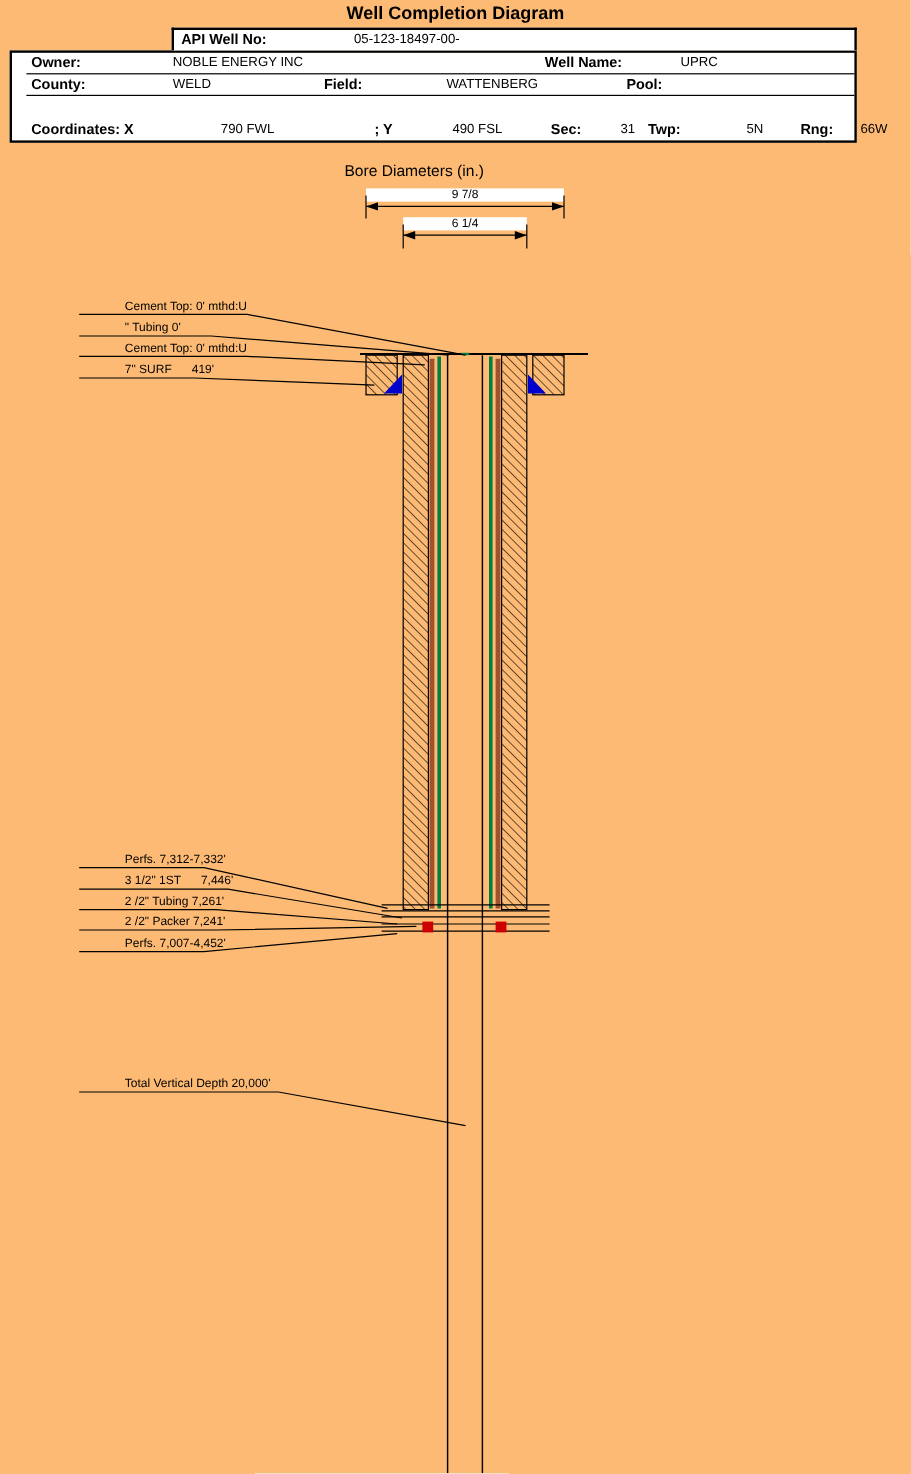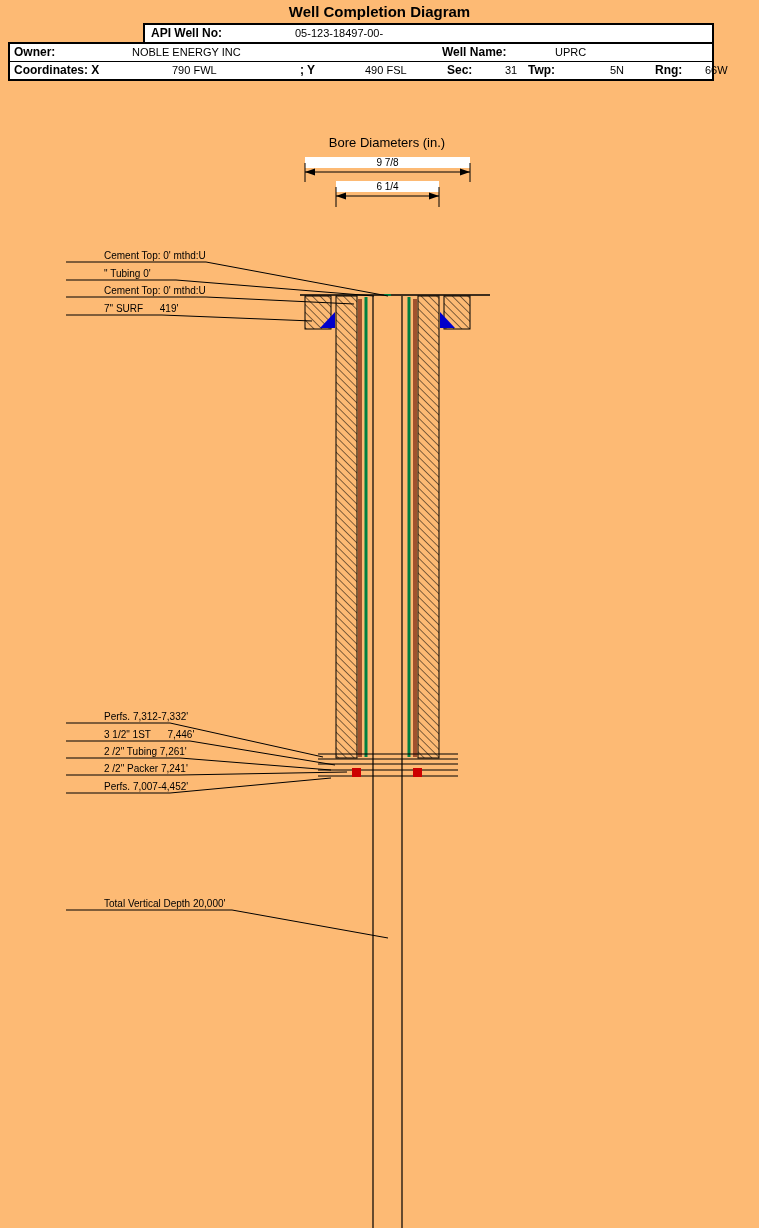--- a/index.html
+++ b/index.html
@@ -3,28 +3,28 @@
 <meta charset="utf-8">
 <style>
   html,body{margin:0;padding:0;background:#fff;}
   #page{position:relative;width:759px;height:1228px;background:#fdba74;overflow:hidden;
         font-family:"Liberation Sans",sans-serif;color:#000;}
   #title{position:absolute;top:3px;left:0;width:100%;text-align:center;
          font-size:15px;font-weight:bold;}
   
   #hdr-table{position:absolute;top:23px;left:8px;width:706px;}
   .api-row{position:relative;height:17px;margin-left:135px;border:2px solid #000;border-bottom:none;background:#fff;}
-  .tbl-body{border:2px solid #000;background:#fff;}
+  .tbl-body{border:2px solid #000;background:#fff;padding-left:12px;}
   .tbl-row{position:relative;height:17px;border-bottom:1px solid #000;}
-  .tbl-row:last-child{border-bottom:none;}
+  .tbl-row:last-child{border-bottom:none;margin-top:20px;}
   .cell{position:absolute;top:1px;white-space:pre;line-height:14px;}
   .lab{font-weight:bold;font-size:12px;}
   .val{font-size:11px;}
   #note{position:absolute;top:103px;left:0;width:100%;text-align:center;font-size:9px;}
-  #bore-heading{position:absolute;top:135px;left:287px;width:200px;text-align:center;font-size:13px;}
+  #bore-heading{position:absolute;top:135px;left:287px;width:200px;font-size:13px;}
   .dim-label{position:absolute;text-align:center;font-size:10px;background:#fff;}
   #dim1-label{top:157px;left:305px;width:165px;}
   #dim2-label{top:181px;left:336px;width:103px;}
   #schematic{position:absolute;top:0;left:0;}
   .lbl{position:absolute;font-size:10px;white-space:pre;margin-left:40px;}
 </style>
 </head>
 <body>
 
 <div id="page">
@@ -35,20 +35,28 @@
     <div class="api-row">
       <span class="cell lab" style="left:6px">API Well No:</span>
       <span class="cell val" style="left:150px">05-123-18497-00-</span>
     </div>
     <div class="tbl-body">
       <div class="tbl-row">
         <span class="cell lab" style="left:4px">Owner:</span>
         <span class="cell val" style="left:122px">NOBLE ENERGY INC</span>
         <span class="cell lab" style="left:432px">Well Name:</span>
         <span class="cell val" style="left:545px">UPRC</span>
+      </div>
+      <div class="tbl-row">
+        <span class="cell lab" style="left:4px">County:</span>
+        <span class="cell val" style="left:122px">WELD</span>
+        <span class="cell lab" style="left:248px">Field:</span>
+        <span class="cell val" style="left:350px">WATTENBERG</span>
+        <span class="cell lab" style="left:500px">Pool:</span>
+        <span class="cell val" style="left:560px"></span>
       </div>
       <div class="tbl-row">
         <span class="cell lab" style="left:4px">Coordinates: X</span>
         <span class="cell val" style="left:162px">790 FWL</span>
         <span class="cell lab" style="left:290px">; Y</span>
         <span class="cell val" style="left:355px">490 FSL</span>
         <span class="cell lab" style="left:437px">Sec:</span>
         <span class="cell val" style="left:495px">31</span>
         <span class="cell lab" style="left:518px">Twp:</span>
         <span class="cell val" style="left:600px">5N</span>

